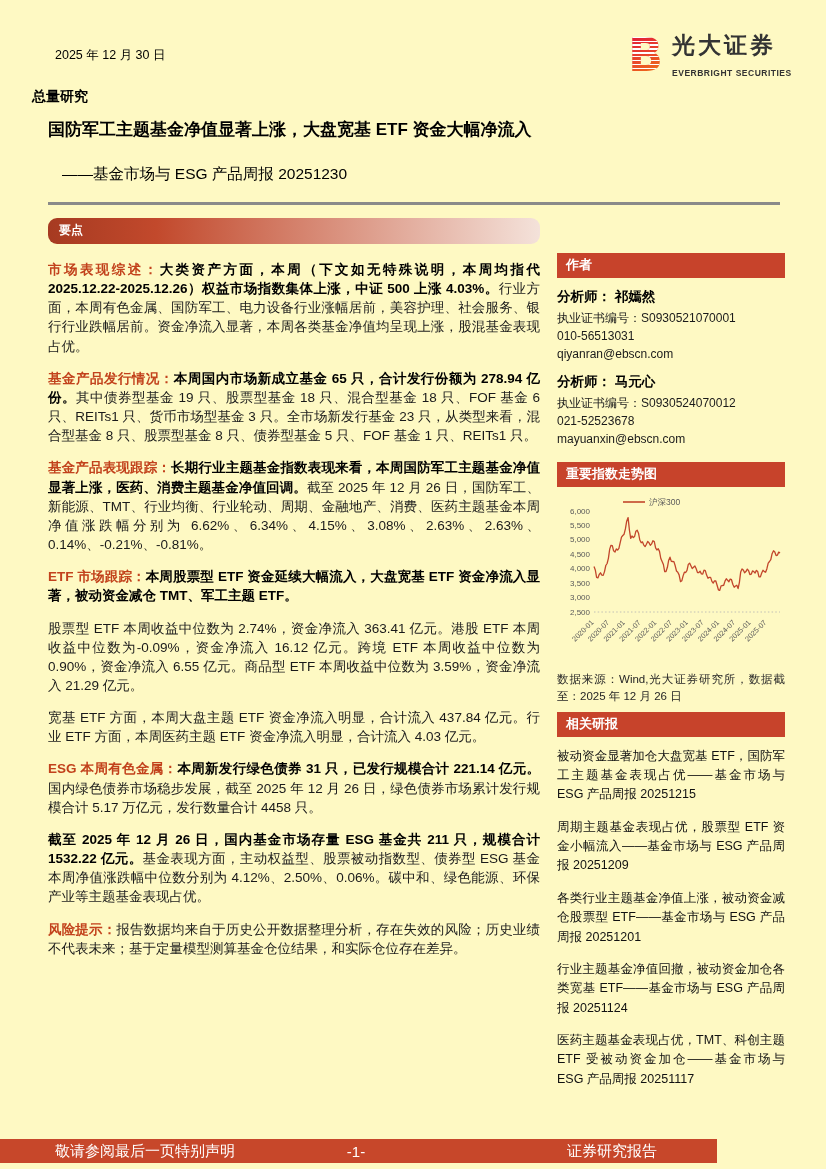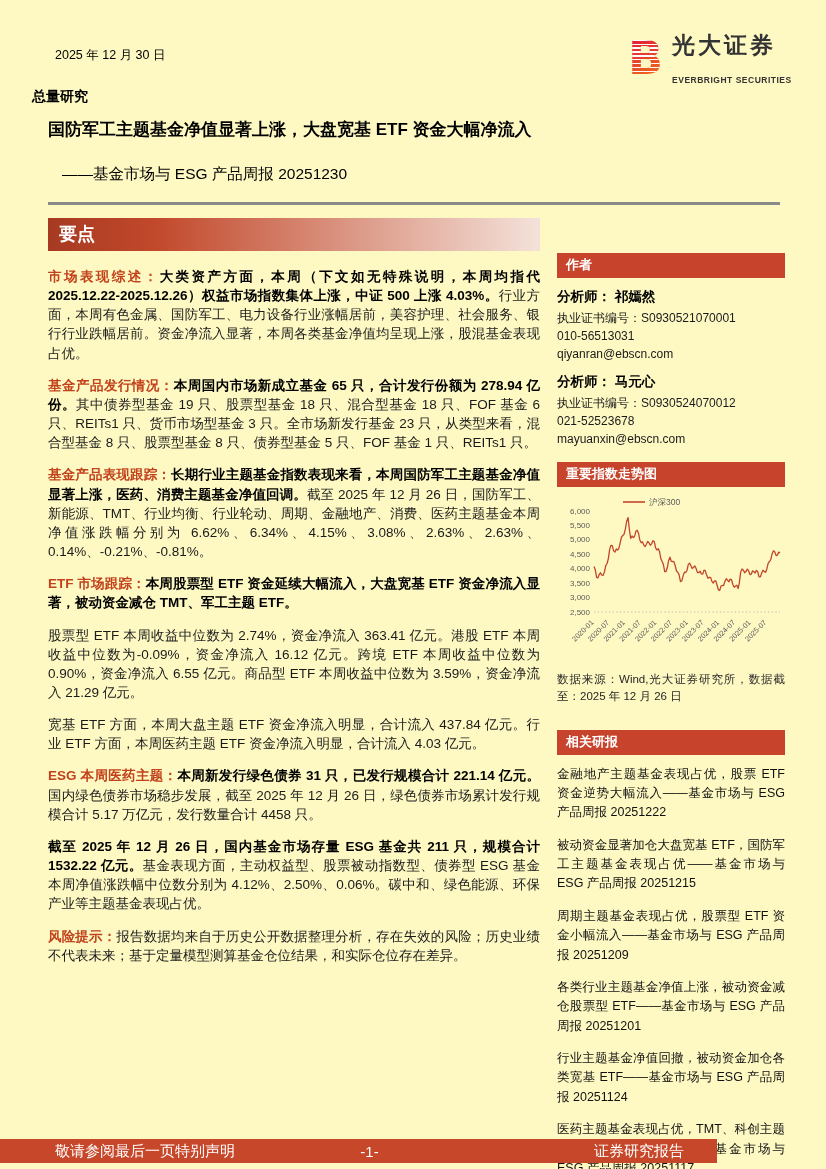--- a/index.html
+++ b/index.html
@@ -7,52 +7,52 @@
         font-family:"Liberation Sans",sans-serif;color:#1a1a1a;}
 
   
   .date{position:absolute;left:55px;top:47px;font-size:12.5px;color:#000;}
   .logo{position:absolute;left:628px;top:33px;display:flex;align-items:center;gap:9px;}
   .logo-b{font-family:"DejaVu Sans",sans-serif;font-size:46px;font-weight:900;line-height:.95;
           background-image:repeating-linear-gradient(to bottom,rgba(255,255,255,0) 0 2.6px,#fff 2.6px 3.9px),
                            linear-gradient(155deg,#e2173a 0%,#e8402c 45%,#f07c12 100%);
           -webkit-background-clip:text;background-clip:text;color:transparent;}
   .logo-cn{font-size:23px;font-weight:bold;color:#333;letter-spacing:3px;line-height:1.1;}
-  .logo-en{font-size:8.5px;font-weight:bold;color:#333;letter-spacing:.5px;margin-top:17px;}
+  .logo-en{font-size:8.5px;font-weight:bold;color:#333;letter-spacing:.5px;margin-top:10px;}
   .category{position:absolute;left:32px;top:88px;font-size:14px;font-weight:bold;color:#000;}
   .title{position:absolute;left:48px;top:118px;width:724px;font-size:17px;font-weight:bold;color:#000;}
   .subtitle{position:absolute;left:62px;top:164px;font-size:15.5px;color:#000;}
   .rule{position:absolute;left:48px;top:202px;width:732px;height:3px;background:#8a8a8a;}
 
   
   .main{position:absolute;left:48px;top:218px;width:492px;}
   .hl-bar{background:linear-gradient(to right,#a63a21 0%,#c2492c 22%,#f4e2da 100%);
-          color:#fff;font-weight:bold;font-size:18px;padding:4px 11px 5px;margin-bottom:16px;}
+          color:#fff;font-weight:bold;font-size:12px;padding:4px 11px 5px;margin-bottom:16px;border-radius:9px;}
   .para{margin:0 0 13px;font-size:13.5px;line-height:1.42;text-align:justify;color:#1a1a1a;}
   .para .kw{color:#c2421c;font-weight:bold;}
   .para .b{color:#000;font-weight:bold;}
 
   
   .side{position:absolute;left:557px;top:253px;width:228px;}
   .side-hdr{background:#c7432b;color:#fff;font-weight:bold;font-size:13px;padding:3px 9px 4px;}
   .authors{margin-bottom:14px;}
   .author{margin-top:10px;}
   .a-name{font-size:13.5px;font-weight:bold;color:#000;margin-bottom:3px;}
   .a-line{font-size:12px;color:#1a1a1a;line-height:1.5;}
   .chart-box{margin:8px 0 2px;}
-  .chart-src{font-size:11.5px;color:#262626;line-height:1.5;text-align:justify;margin:2px 0 24px;}
+  .chart-src{font-size:11.5px;color:#262626;line-height:1.5;text-align:justify;margin:2px 0 6px;}
   .rel-list{margin-top:10px;}
   .rel-item{font-size:12.5px;line-height:1.55;color:#111;text-align:justify;margin-bottom:13px;}
 
   
   .footer{position:absolute;left:0;top:1139px;width:717px;height:24px;background:#c7472a;
           color:#fff;font-size:15px;display:flex;align-items:center;}
   .footer .fl{width:300px;padding-left:55px;}
   .footer .fc{flex:1;text-align:center;}
-  .footer .fr{width:300px;padding-right:33px;text-align:right;}
+  .footer .fr{width:300px;padding-right:60px;text-align:right;}
 </style>
 </head>
 <body>
 
 <div class="page">
 
   <div class="date">2025 年 12 月 30 日</div>
 
   <div class="logo">
     <div class="logo-b">B</div>
@@ -69,21 +69,21 @@
 
   <div class="main">
     <div class="hl-bar">要点</div>
     <div>
         <p class="para"><span class="kw">市场表现综述：</span><span class="b">大类资产方面，本周（下文如无特殊说明，本周均指代 2025.12.22-2025.12.26）权益市场指数集体上涨，中证 500 上涨 4.03%。</span><span class="r">行业方面，本周有色金属、国防军工、电力设备行业涨幅居前，美容护理、社会服务、银行行业跌幅居前。资金净流入显著，本周各类基金净值均呈现上涨，股混基金表现占优。</span></p>
         <p class="para"><span class="kw">基金产品发行情况：</span><span class="b">本周国内市场新成立基金 65 只，合计发行份额为 278.94 亿份。</span><span class="r">其中债券型基金 19 只、股票型基金 18 只、混合型基金 18 只、FOF 基金 6 只、REITs1 只、货币市场型基金 3 只。全市场新发行基金 23 只，从类型来看，混合型基金 8 只、股票型基金 8 只、债券型基金 5 只、FOF 基金 1 只、REITs1 只。</span></p>
         <p class="para"><span class="kw">基金产品表现跟踪：</span><span class="b">长期行业主题基金指数表现来看，本周国防军工主题基金净值显著上涨，医药、消费主题基金净值回调。</span><span class="r">截至 2025 年 12 月 26 日，国防军工、新能源、TMT、行业均衡、行业轮动、周期、金融地产、消费、医药主题基金本周净值涨跌幅分别为 6.62%、6.34%、4.15%、3.08%、2.63%、2.63%、0.14%、-0.21%、-0.81%。</span></p>
         <p class="para"><span class="kw">ETF 市场跟踪：</span><span class="b">本周股票型 ETF 资金延续大幅流入，大盘宽基 ETF 资金净流入显著，被动资金减仓 TMT、军工主题 ETF。</span></p>
         <p class="para"><span class="r">股票型 ETF 本周收益中位数为 2.74%，资金净流入 363.41 亿元。港股 ETF 本周收益中位数为-0.09%，资金净流入 16.12 亿元。跨境 ETF 本周收益中位数为 0.90%，资金净流入 6.55 亿元。商品型 ETF 本周收益中位数为 3.59%，资金净流入 21.29 亿元。</span></p>
         <p class="para"><span class="r">宽基 ETF 方面，本周大盘主题 ETF 资金净流入明显，合计流入 437.84 亿元。行业 ETF 方面，本周医药主题 ETF 资金净流入明显，合计流入 4.03 亿元。</span></p>
-        <p class="para"><span class="kw">ESG 本周医药主题：</span><span class="b">本周新发行绿色债券 31 只，已发行规模合计 221.14 亿元。</span><span class="r">国内绿色债券市场稳步发展，截至 2025 年 12 月 26 日，绿色债券市场累计发行规模合计 5.17 万亿元，发行数量合计 4458 只。</span></p>
+        <p class="para"><span class="kw">ESG 本周有色金属：</span><span class="b">本周新发行绿色债券 31 只，已发行规模合计 221.14 亿元。</span><span class="r">国内绿色债券市场稳步发展，截至 2025 年 12 月 26 日，绿色债券市场累计发行规模合计 5.17 万亿元，发行数量合计 4458 只。</span></p>
         <p class="para"><span class="b">截至 2025 年 12 月 26 日，国内基金市场存量 ESG 基金共 211 只，规模合计 1532.22 亿元。</span><span class="r">基金表现方面，主动权益型、股票被动指数型、债券型 ESG 基金本周净值涨跌幅中位数分别为 4.12%、2.50%、0.06%。碳中和、绿色能源、环保产业等主题基金表现占优。</span></p>
         <p class="para"><span class="kw">风险提示：</span><span class="r">报告数据均来自于历史公开数据整理分析，存在失效的风险；历史业绩不代表未来；基于定量模型测算基金仓位结果，和实际仓位存在差异。</span></p>
       </div>
   </div>
 
   <div class="side">
     <div class="authors">
       <div class="side-hdr">作者</div>
       <div>
           <div class="author">
@@ -130,21 +130,20 @@
             <text x="209.9" y="128" font-size="7.3" fill="#595959" text-anchor="end" transform="rotate(-45 209.9 128)">2025-07</text>
             <polyline points="37.0,71.4 38.3,74.9 39.6,82.4 40.9,82.9 42.2,79.5 43.5,77.8 44.9,80.1 46.2,80.4 47.5,76.6 48.8,70.5 50.1,68.5 51.4,63.3 52.7,54.1 54.0,50.3 55.3,50.6 56.6,55.8 58.0,57.0 59.3,53.9 60.6,55.0 61.9,53.4 63.2,47.7 64.5,42.1 65.8,40.5 67.1,39.2 68.4,33.9 69.7,26.2 71.1,22.6 72.4,35.0 73.7,43.4 75.0,41.0 76.3,42.5 77.6,41.4 78.9,36.2 80.2,35.2 81.5,38.2 82.8,45.0 84.2,47.7 85.5,46.9 86.8,50.1 88.1,51.6 89.4,49.2 90.7,46.4 92.0,47.7 93.3,50.3 94.6,48.9 95.9,45.7 97.3,46.6 98.6,52.8 99.9,55.0 101.2,53.7 102.5,56.4 103.8,63.5 105.1,66.5 106.4,69.5 107.7,76.6 109.0,76.5 110.4,72.3 111.7,65.2 113.0,62.2 114.3,66.4 115.6,66.5 116.9,66.6 118.2,70.8 119.5,76.0 120.8,77.2 122.1,79.9 123.5,86.7 124.8,85.8 126.1,80.9 127.4,77.2 128.7,77.5 130.0,75.4 131.3,69.4 132.6,68.1 133.9,70.8 135.2,73.6 136.5,72.3 137.9,71.0 139.2,73.7 140.5,77.6 141.8,77.5 143.1,76.2 144.4,78.9 145.7,79.1 147.0,75.2 148.3,75.6 149.6,80.1 151.0,83.2 152.3,82.4 153.6,82.4 154.9,86.4 156.2,88.1 157.5,85.8 158.8,86.0 160.1,90.2 161.4,94.8 162.7,95.4 164.1,90.9 165.4,90.5 166.7,90.3 168.0,86.1 169.3,83.7 170.6,85.3 171.9,86.7 173.2,84.1 174.5,84.7 175.8,89.3 177.2,92.2 178.5,91.0 179.8,90.3 181.1,93.6 182.4,87.3 183.7,76.9 185.0,73.9 186.3,74.9 187.6,77.8 188.9,76.6 190.3,74.1 191.6,75.7 192.9,79.5 194.2,79.2 195.5,75.9 196.8,76.6 198.1,78.0 199.4,75.4 200.7,76.6 202.0,81.8 203.4,81.9 204.7,78.0 206.0,75.3 207.3,76.6 208.6,77.2 209.9,73.7 211.2,68.1 212.5,66.5 213.8,64.6 215.1,58.7 216.5,55.8 217.8,57.0 219.1,60.6 220.4,60.2 221.7,57.1 223.0,58.1" fill="none" stroke="#c2462b" stroke-width="1.3" stroke-linejoin="round"></polyline>
           </svg>
       </div>
       <div class="chart-src">数据来源：Wind,光大证券研究所，数据截至：2025 年 12 月 26 日</div>
     </div>
 
     <div>
       <div class="side-hdr">相关研报</div>
       <div class="rel-list">
-          <div class="rel-item">金融地产主题基金表现占优，股票 ETF 资金逆势大幅流入——基金市场与 ESG 产品周报 20251222</div>
           <div class="rel-item">被动资金显著加仓大盘宽基 ETF，国防军工主题基金表现占优——基金市场与 ESG 产品周报 20251215</div>
           <div class="rel-item">周期主题基金表现占优，股票型 ETF 资金小幅流入——基金市场与 ESG 产品周报 20251209</div>
           <div class="rel-item">各类行业主题基金净值上涨，被动资金减仓股票型 ETF——基金市场与 ESG 产品周报 20251201</div>
           <div class="rel-item">行业主题基金净值回撤，被动资金加仓各类宽基 ETF——基金市场与 ESG 产品周报 20251124</div>
           <div class="rel-item">医药主题基金表现占优，TMT、科创主题 ETF 受被动资金加仓——基金市场与 ESG 产品周报 20251117</div>
         </div>
     </div>
   </div>
 
   <div class="footer">

